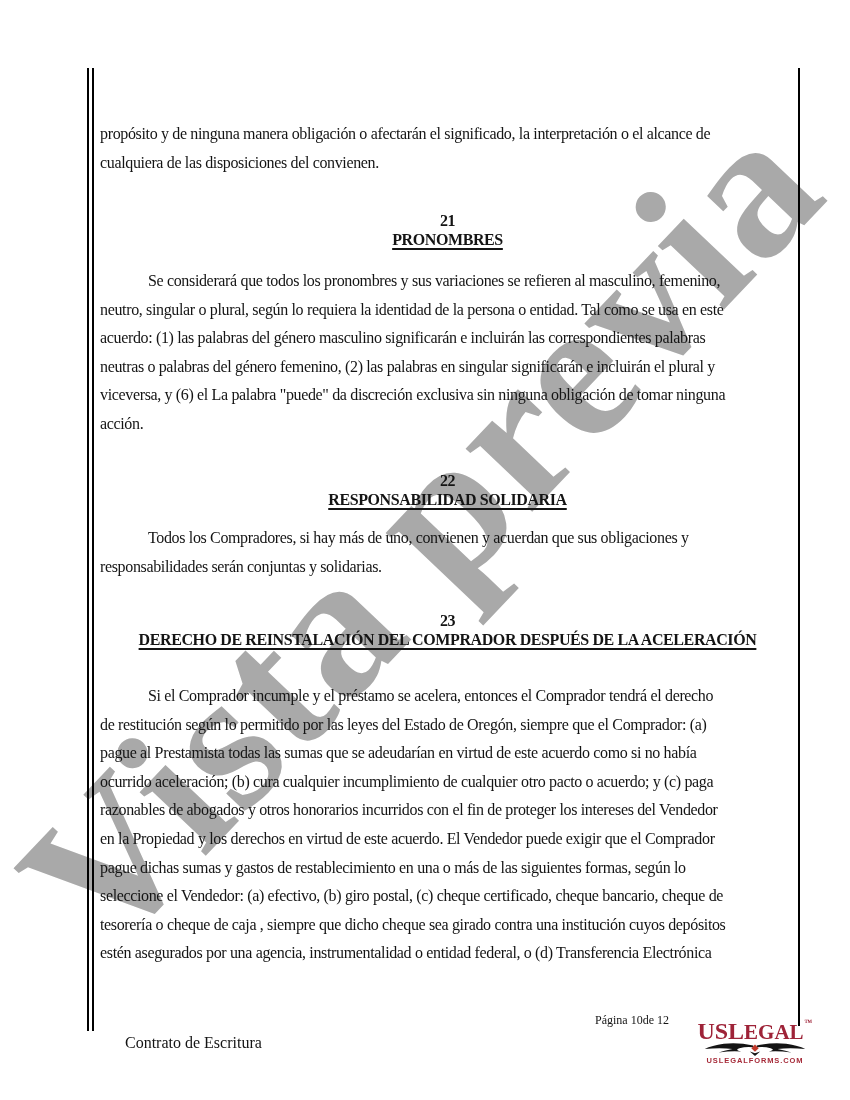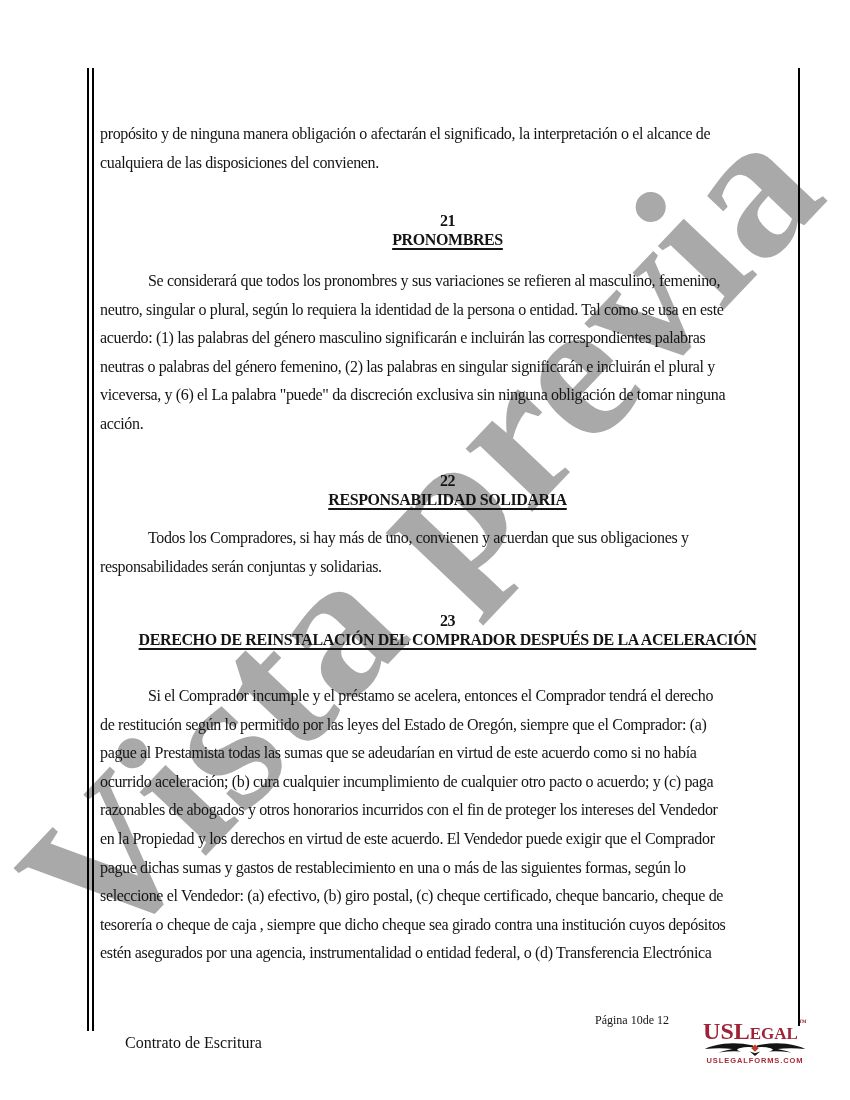--- a/index.html
+++ b/index.html
@@ -35,21 +35,21 @@
   #head22{top:471px;}
   #head23{top:611px;}
   .sec-title{text-decoration:underline;text-decoration-thickness:1.5px;text-underline-offset:3px;}
   
   .footer-left{left:125px;top:1029px;font-size:16px;line-height:28px;white-space:nowrap;}
   .footer-right{left:595px;top:1006px;font-size:12px;line-height:28px;white-space:nowrap;}
   
   .logo{left:694px;top:1019px;width:122px;text-align:center;line-height:1;}
   .logo-word{font-family:"Liberation Serif", serif;font-weight:bold;white-space:nowrap;}
   .lg-big{font-size:24px;text-align:center;}
-  .lg-sm{font-size:17px;text-align:right;}
+  .lg-sm{font-size:21px;text-align:right;}
   .lg-tm{font-size:8px;vertical-align:14px;margin-left:1px;}
   .logo-wings{display:block;margin:-1px auto 0 auto;}
   .logo-site{font-family:"Liberation Sans", sans-serif;font-weight:bold;
              font-size:7.5px;letter-spacing:0.9px;margin-top:1px;white-space:nowrap;}
 </style>
 </head>
 <body>
 
 <div>
 

